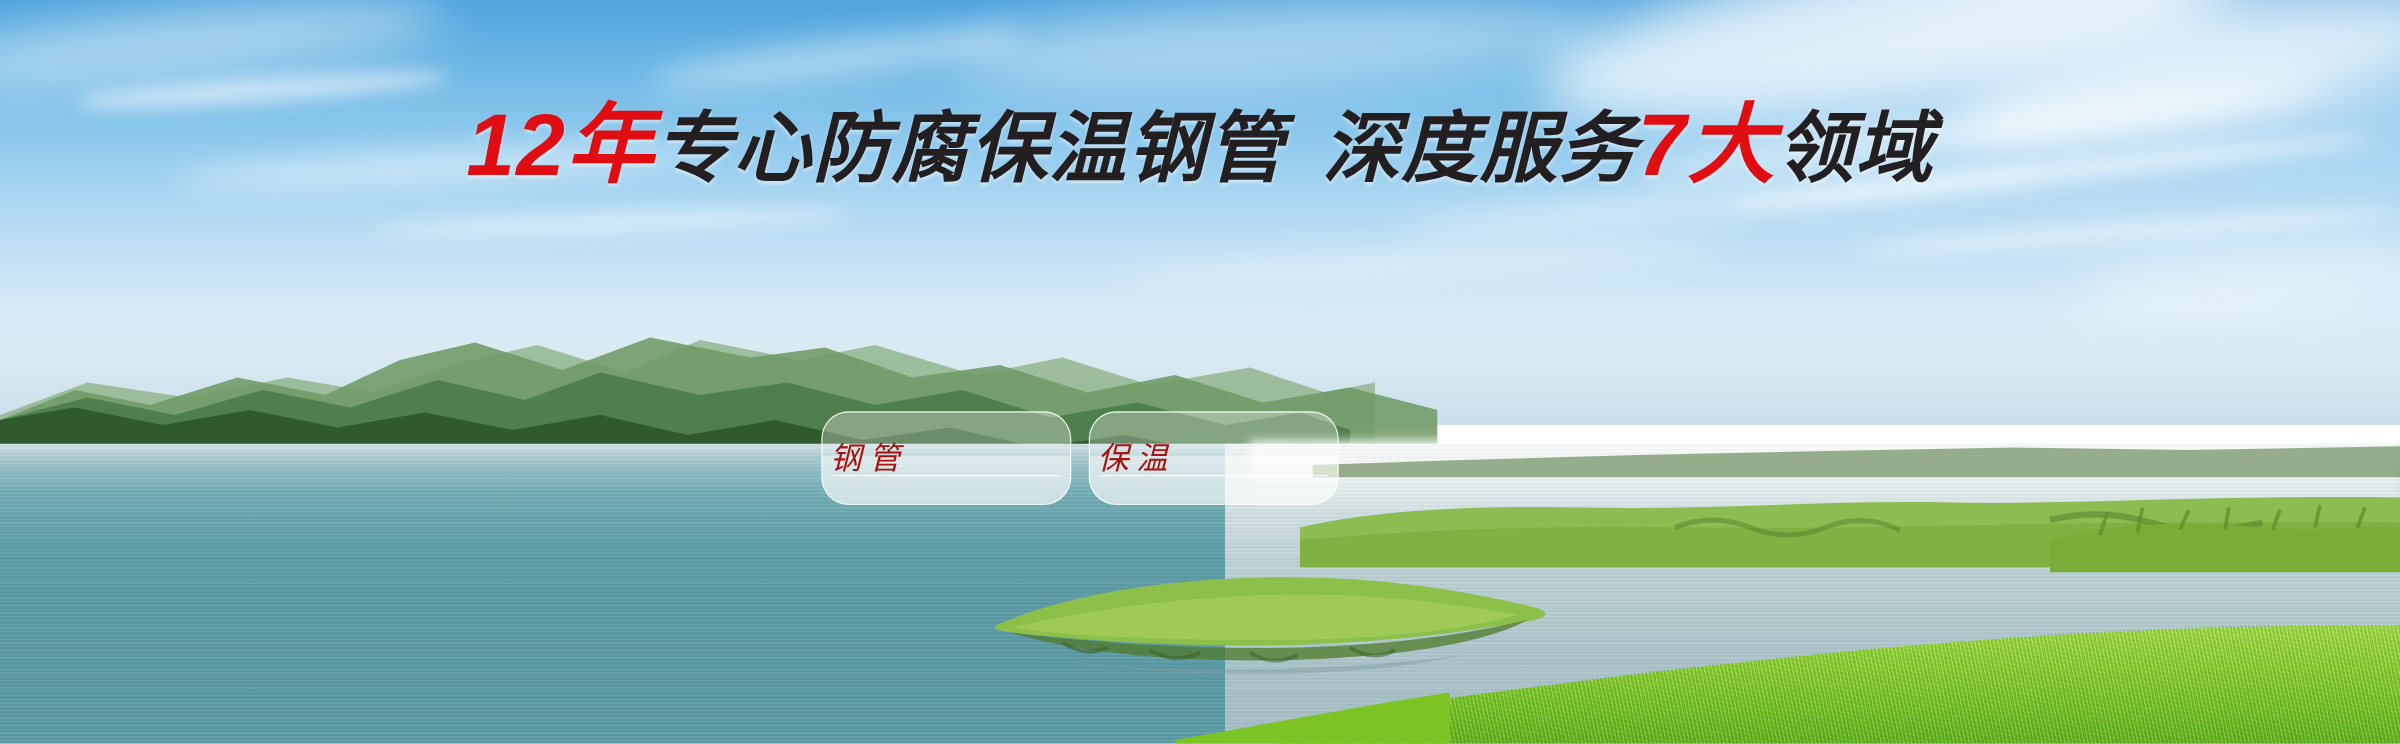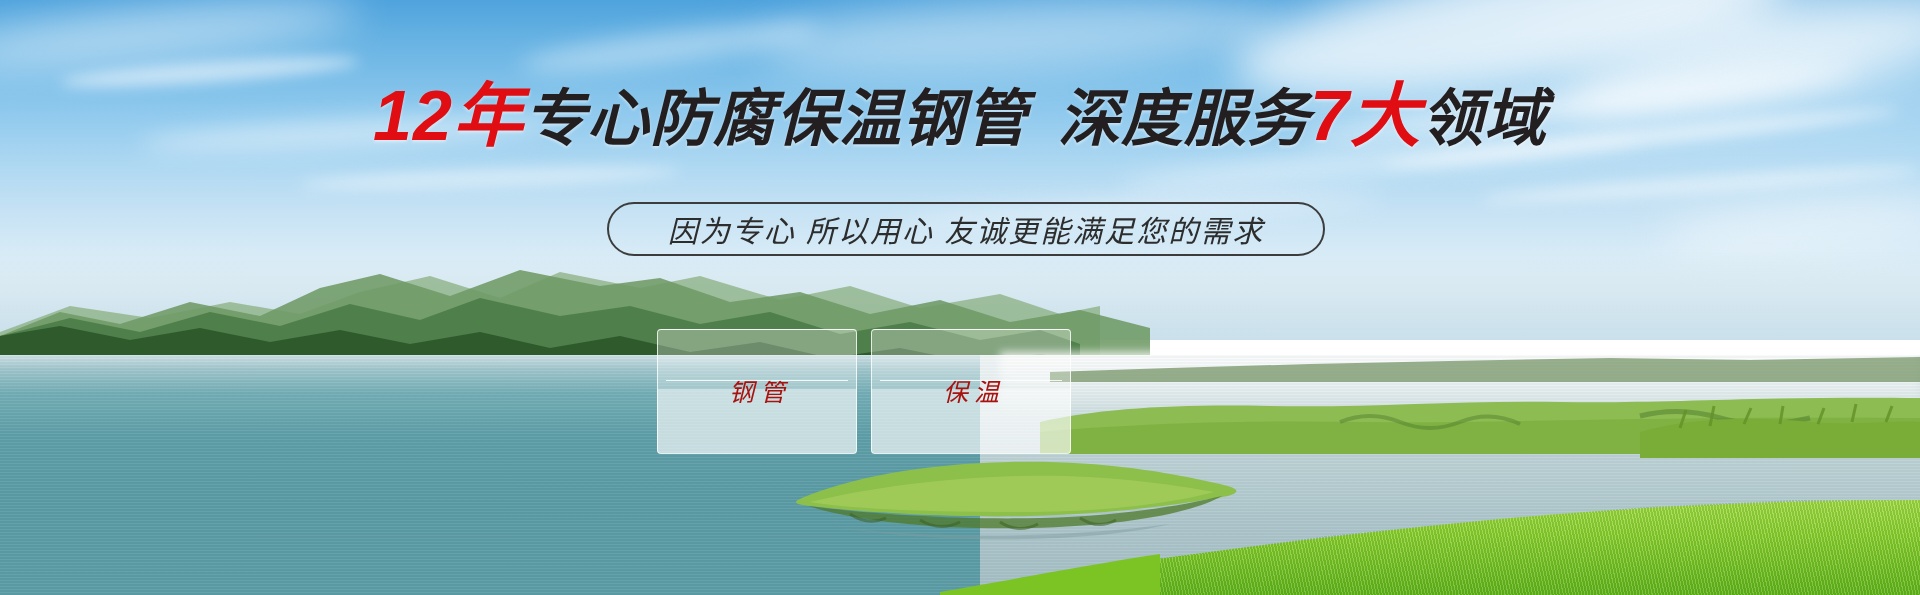--- a/index.html
+++ b/index.html
@@ -132,31 +132,31 @@
   }
 
   
   .cards{
     position:absolute;left:657px;top:329px;
     display:flex;
     gap:14px;
   }
   .card{
     position:relative;
-    width:200px;height:125px;
-    border-radius:4px;
+    width:200px;height:75px;
+    border-radius:22px;
     background:linear-gradient(to bottom,
       rgba(255,255,255,.30) 0%,
       rgba(255,255,255,.30) 48%,
       rgba(255,255,255,.62) 48%,
       rgba(255,255,255,.66) 100%);
     border:1px solid rgba(255,255,255,.80);
     box-sizing:border-box;
     display:flex;flex-direction:column;
-    align-items:center;justify-content:center;
+    justify-content:center;
     overflow:hidden;
   }
   .card::after{
     content:"";
     position:absolute;left:8px;right:8px;top:50px;
     height:1px;
     background:rgba(255,255,255,.85);
   }
   .card .c-title{
     font-family:"Liberation Sans","DejaVu Sans",sans-serif;
@@ -294,23 +294,20 @@
   <div style="position:absolute;left:940px;top:548px;width:220px;height:47px;overflow:hidden;">
     <svg width="220" height="47" viewBox="0 0 220 47" style="display:block;">
       <path d="M0 44 C60 34, 140 18, 220 6 L220 47 L0 47 Z" fill="#7cc424"></path>
     </svg>
   </div>
 
   <div class="headline">
     <span class="hl-red">12年</span><span>专心防腐保温钢管</span><span class="hl-gap"></span><span>深度服务</span><span class="hl-red">7大</span><span>领域</span>
   </div>
 
-  <div class="subpill">
-    <span class="subtext">因为专心 所以用心  友诚更能满足您的需求</span>
-  </div>
 
   <div class="cards">
 
     <div class="card">
       <div class="c-title">钢管</div>
     </div>
 
 
     <div class="card">
       <div class="c-title">保温</div>

